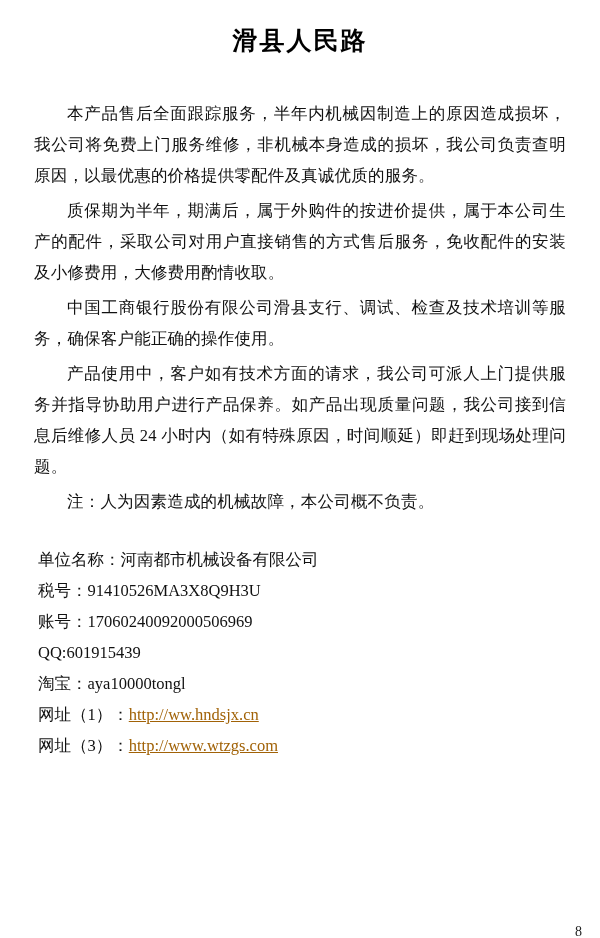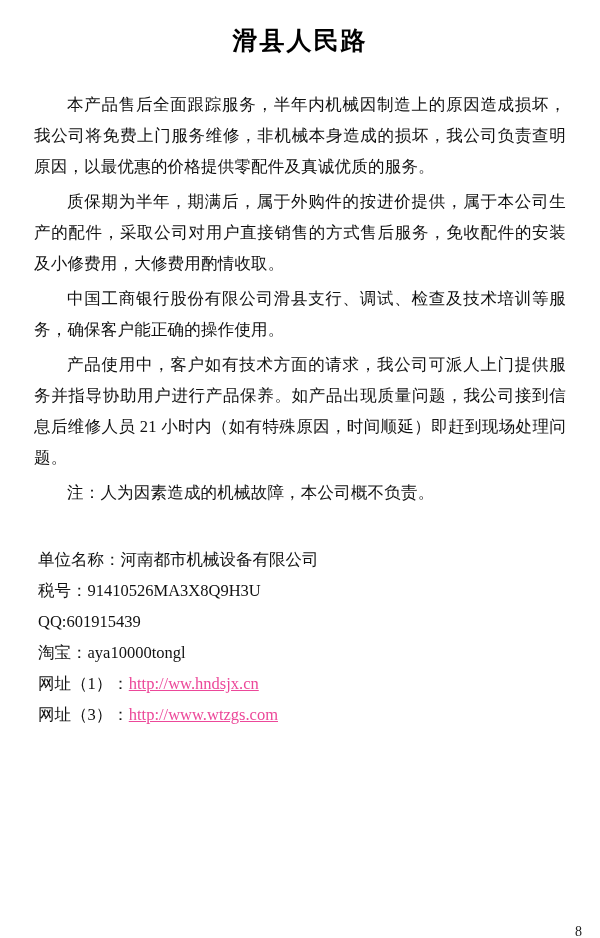--- a/index.html
+++ b/index.html
@@ -26,43 +26,43 @@
     text-align: center;
     font-size: 25px;
     font-weight: bold;
     letter-spacing: 2px;
     margin: 12px 0 0 0;
     padding-top: 12px;
     font-family: "Liberation Serif", serif;
     color: #000;
   }
   .body-block {
-    margin-top: 32px;
+    margin-top: 41px;
   }
   .para {
     font-size: 16.5px;
     line-height: 31px;
     text-indent: 2em;
     margin: 0 0 4px 0;
     text-align: justify;
     color: #111;
     letter-spacing: 0.2px;
   }
   .info-block {
-    margin-top: 36px;
+    margin-top: 27px;
     padding-left: 4px;
   }
   .info-line {
     font-size: 16.5px;
     line-height: 31px;
     color: #111;
     white-space: pre;
   }
   .info-line .link {
-    color: #ec4899;
+    color: #a16207;
     font-family: "Liberation Serif", serif;
   }
   .page-number {
     position: absolute;
     right: 18px;
     bottom: 10px;
     font-size: 14px;
     color: #222;
     font-family: "Liberation Serif", serif;
   }
@@ -71,27 +71,28 @@
 <body>
 
 <div class="page">
 
   <h1 class="doc-title">滑县人民路</h1>
 
   <div class="body-block">
     <p class="para">本产品售后全面跟踪服务，半年内机械因制造上的原因造成损坏，我公司将免费上门服务维修，非机械本身造成的损坏，我公司负责查明原因，以最优惠的价格提供零配件及真诚优质的服务。</p>
     <p class="para">质保期为半年，期满后，属于外购件的按进价提供，属于本公司生产的配件，采取公司对用户直接销售的方式售后服务，免收配件的安装及小修费用，大修费用酌情收取。</p>
     <p class="para">中国工商银行股份有限公司滑县支行、调试、检查及技术培训等服务，确保客户能正确的操作使用。</p>
-    <p class="para">产品使用中，客户如有技术方面的请求，我公司可派人上门提供服务并指导协助用户进行产品保养。如产品出现质量问题，我公司接到信息后维修人员 21 小时内（如有特殊原因，时间顺延）即赶到现场处理问题。</p>
+    <p class="para">产品使用中，客户如有技术方面的请求，我公司可派人上门提供服务并指导协助用户进行产品保养。如产品出现质量问题，我公司接到信息后维修人员 24 小时内（如有特殊原因，时间顺延）即赶到现场处理问题。</p>
     <p class="para">注：人为因素造成的机械故障，本公司概不负责。</p>
   </div>
 
   <div class="info-block">
     <div class="info-line">单位名称：河南都市机械设备有限公司</div>
     <div class="info-line">税号：91410526MA3X8Q9H3U</div>
+    <div class="info-line">账号：17060240092000506969</div>
     <div class="info-line">QQ:601915439</div>
     <div class="info-line">淘宝：aya10000tongl</div>
     <div class="info-line"><span>网址（1）：</span><a class="link" href="#">http://ww.hndsjx.cn</a></div>
     <div class="info-line"><span>网址（3）：</span><a class="link" href="#">http://www.wtzgs.com</a></div>
   </div>
 
   <div class="page-number">8</div>
 
 </div>
 

